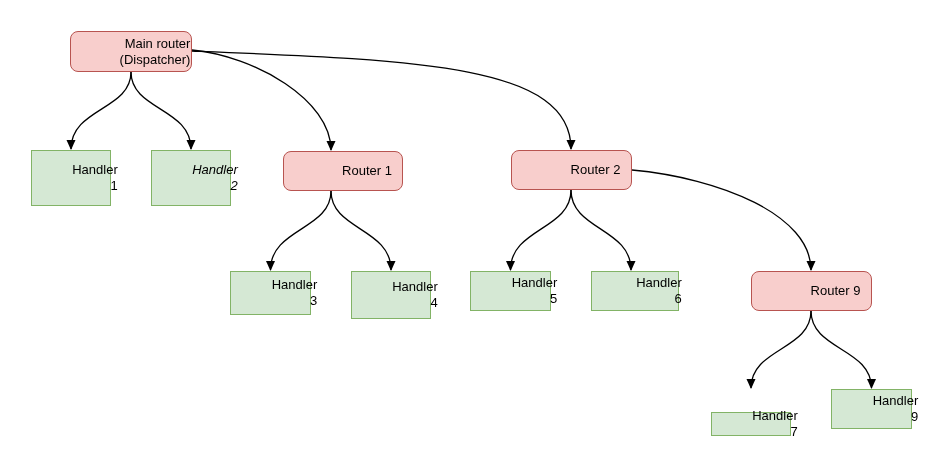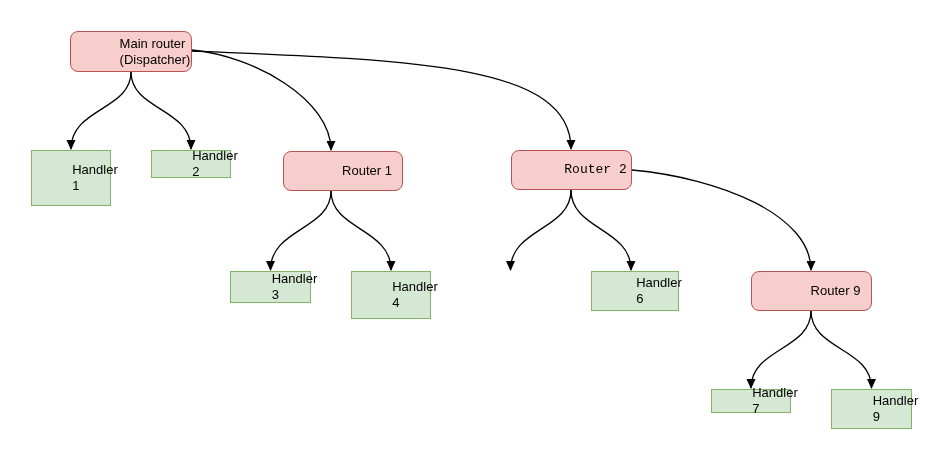--- a/index.html
+++ b/index.html
@@ -21,21 +21,21 @@
     stroke: var(--edge, #000000);
     stroke-width: 1.3;
   }
   .arrowhead { fill: var(--edge, #000000); }
   .node {
     position: absolute;
     box-sizing: border-box;
     display: flex;
     align-items: center;
     justify-content: center;
-    text-align: left;
+    text-align: right;
     font-size: 13px;
     line-height: 16px;
     color: var(--text, #000000);
     white-space: pre-line;
     padding-left: 48px;
   }
   .node.router {
     background: var(--router-fill, #f8cecc);
     border: 1.3px solid var(--router-stroke, #b85450);
     border-radius: 8px;
@@ -67,32 +67,33 @@
     <path class="edge" d="M 632 170 C 720 178, 811 215, 811 270" marker-end="url(#arrow)"></path>
     <path class="edge" d="M 811 311 C 811 350, 751 348, 751 388" marker-end="url(#arrow)"></path>
     <path class="edge" d="M 811 311 C 811 350, 871.5 348, 871.5 388" marker-end="url(#arrow)"></path>
   </svg>
 
   <div class="node router" style="left:70px;  top:31px;  width:122px; height:41px;">Main router
 (Dispatcher)</div>
 
   <div class="node handler" style="left:31px;  top:150px; width:80px;  height:56px;">Handler 1</div>
 
-  <div class="node handler" style="left:151px; top:150px; width:80px;  height:28px;">Handler 2</div>
+  <div class="node handler" style="left:151px; top:150px; width:80px;  height:56px;font-style:italic;">Handler 2</div>
 
   <div class="node router" style="left:283px; top:151px; width:120px; height:40px;">Router 1</div>
 
-  <div class="node router" style="left:511px; top:150px; width:121px; height:40px;font-family:Liberation Mono, monospace;">Router 2</div>
+  <div class="node router" style="left:511px; top:150px; width:121px; height:40px;">Router 2</div>
 
-  <div class="node handler" style="left:230px; top:271px; width:81px;  height:32px;">Handler 3</div>
+  <div class="node handler" style="left:230px; top:271px; width:81px;  height:44px;">Handler 3</div>
 
   <div class="node handler" style="left:351px; top:271px; width:80px;  height:48px;">Handler 4</div>
 
+  <div class="node handler" style="left:470px; top:271px; width:81px;  height:40px;">Handler 5</div>
 
   <div class="node handler" style="left:591px; top:271px; width:88px;  height:40px;">Handler 6</div>
 
   <div class="node router" style="left:751px; top:271px; width:121px; height:40px;">Router 9</div>
 
-  <div class="node handler" style="left:711px; top:389px; width:80px;  height:24px;">Handler 7</div>
+  <div class="node handler" style="left:711px; top:412px; width:80px;  height:24px;">Handler 7</div>
 
   <div class="node handler" style="left:831px; top:389px; width:81px;  height:40px;">Handler 9</div>
 
 </div>
 
 </body></html>

